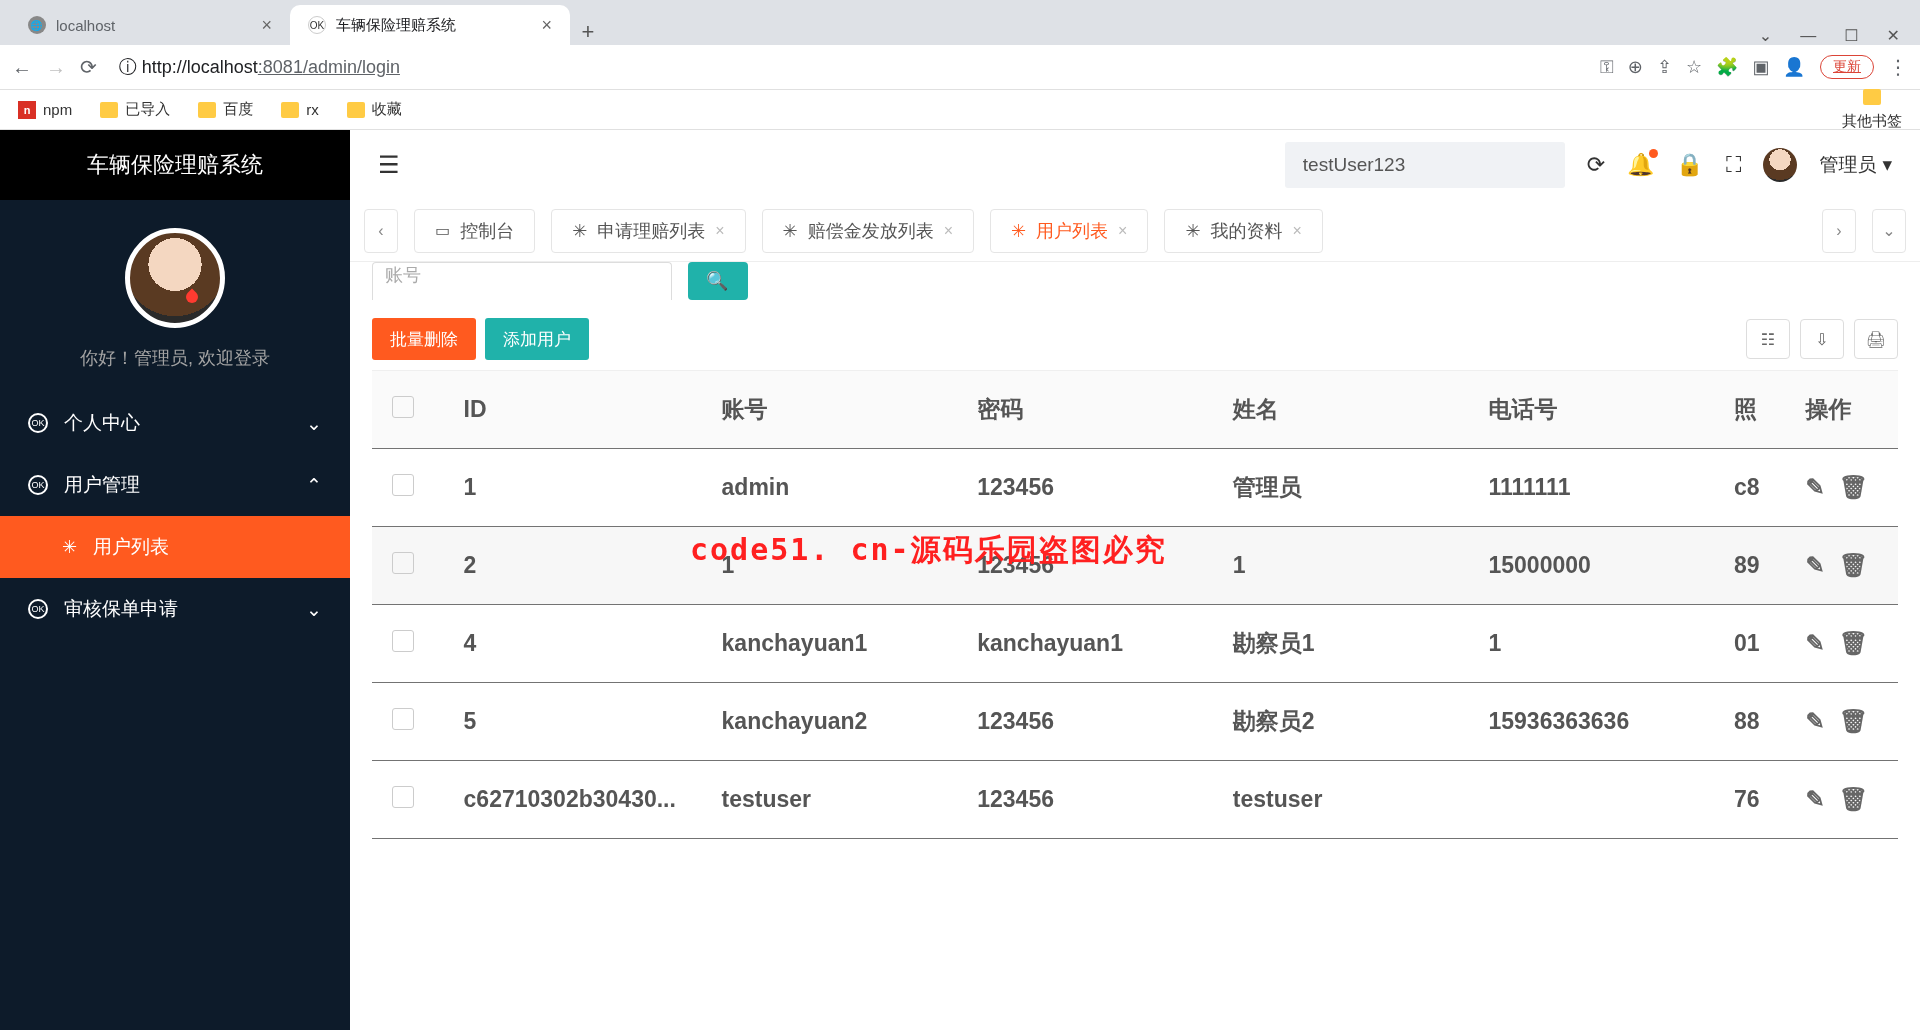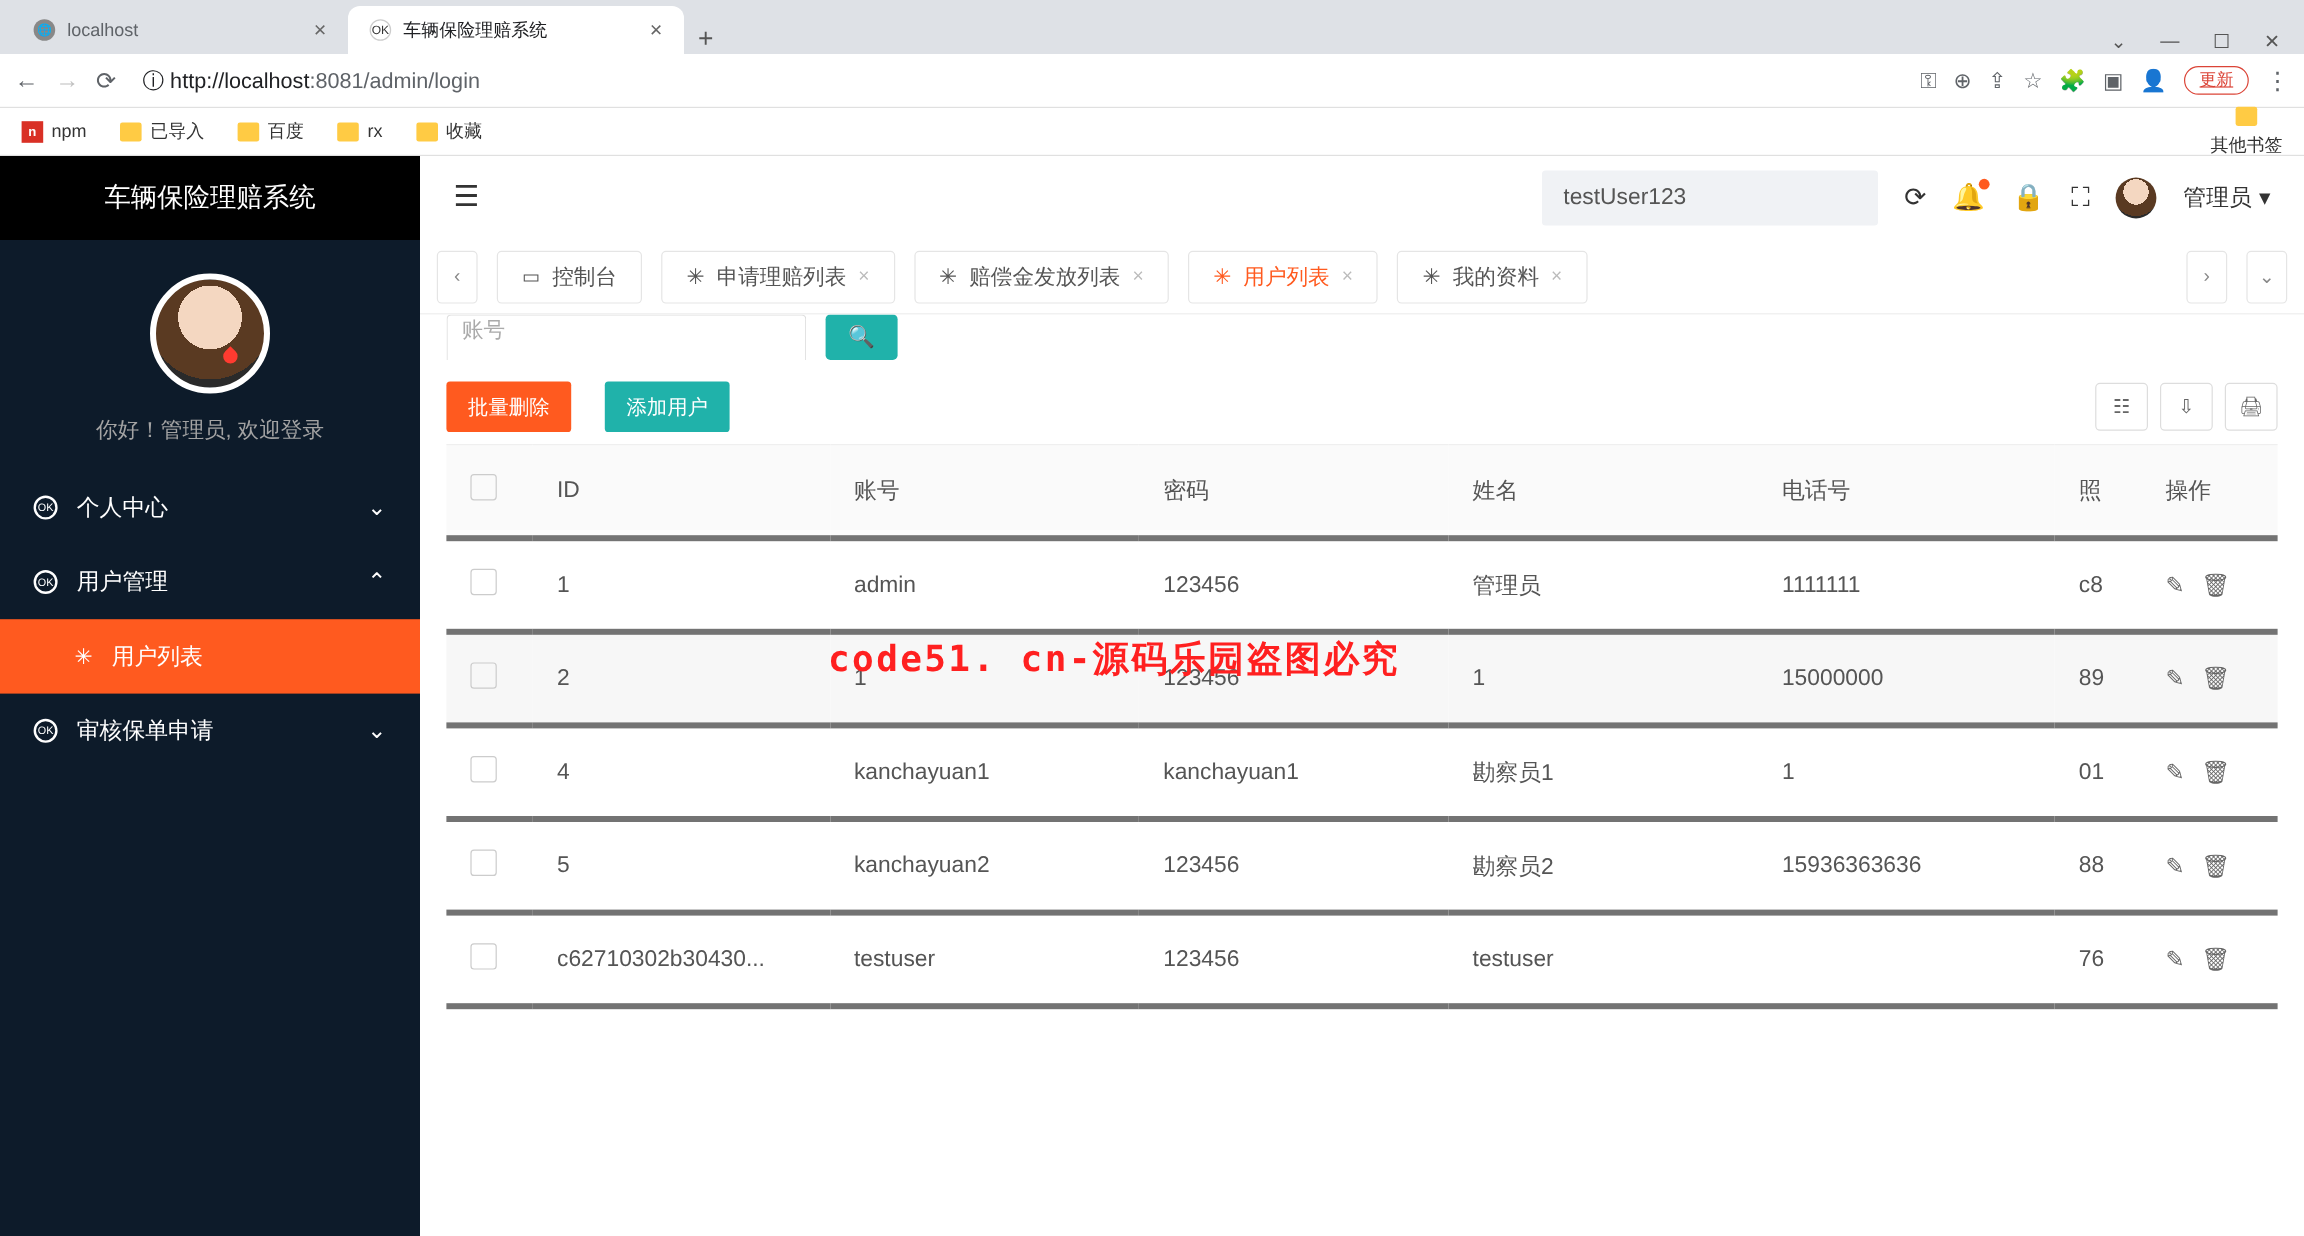--- a/index.html
+++ b/index.html
@@ -13,21 +13,21 @@
 .tab-close { margin-left:auto; color:#666; font-size:18px; }
 .tab-favicon { width:18px; height:18px; border-radius:50%; background:#888; display:flex; align-items:center; justify-content:center; font-size:10px; color:#fff; }
 .new-tab { width:36px; display:flex; align-items:center; justify-content:center; color:#555; font-size:22px; }
 .win-controls { margin-left:auto; display:flex; gap:28px; padding-right:20px; color:#555; align-items:center; }
 
 .address-row { height:45px; background:#fff; display:flex; align-items:center; padding:0 12px; gap:14px; border-bottom:1px solid #e0e0e0; }
 .nav-btn { color:#5f6368; font-size:20px; cursor:pointer; }
 .nav-btn.disabled { color:#c0c0c0; }
 .url-input { flex:1; font-size:18px; color:#202124; border:none; outline:none; padding:0 8px; }
 .url-input .host { color:#202124; }
-.url-input .path { color:#5f6368; }
+.url-input .path { color:#5f6368;text-decoration:underline; }
 .addr-icon { color:#5f6368; font-size:18px; }
 .update-btn { border:1.5px solid #db4437; color:#db4437; padding:2px 12px; border-radius:14px; font-size:14px;text-decoration:underline; }
 .kebab { color:#5f6368; font-size:20px; }
 
 .bookmarks-row { height:40px; background:#fff; display:flex; align-items:center; padding:0 18px; gap:28px; font-size:15px; border-bottom:1px solid #e0e0e0; }
 .bookmark { display:flex; align-items:center; gap:7px; color:#333; }
 .bm-icon-red { width:18px; height:18px; background:#d93025; color:#fff; display:flex; align-items:center; justify-content:center; font-size:11px; font-weight:bold; }
 .bm-folder { width:18px; height:16px; background:#ffcb44; border-radius:2px; }
 .bookmarks-right { margin-left:auto;flex-direction:column; }
 
@@ -62,28 +62,28 @@
 .page-tab.active { color:#ff5a1f; }
 .page-tab .tab-ico { font-size:16px; }
 .page-tab .x { color:#bbb; font-size:16px; }
 .tab-scroll-r { margin-left:auto; }
 
 .content { flex:1; padding:0 22px 22px; overflow:hidden; }
 .partial-search { display:flex; align-items:center; gap:16px; margin-bottom:18px; }
 .partial-input { width:300px; height:38px; border:1px solid #ddd; border-bottom:none; border-radius:4px 4px 0 0; color:#aaa; padding:0 12px; font-size:18px; }
 .teal-btn { background:#20b2aa; width:60px; height:38px; border:none; border-radius:4px; color:#fff; font-size:18px; display:flex; align-items:center; justify-content:center; }
 
-.action-row { display:flex; align-items:center; gap:28px; margin-bottom:6px; }
+.action-row { display:flex; align-items:center; gap:9px; margin-bottom:6px; }
 .btn-danger { background:#ff5a1f; color:#fff; border:none; height:42px; padding:0 18px; font-size:17px; border-radius:3px; cursor:pointer; }
 .btn-teal { background:#20b2aa; color:#fff; border:none; height:42px; padding:0 18px; font-size:17px; border-radius:3px; cursor:pointer; }
 .tool-btns { margin-left:auto; display:flex; gap:10px; }
 .tool-btn { width:44px; height:40px; border:1px solid #ddd; border-radius:4px; background:#fff; display:flex; align-items:center; justify-content:center; color:#666; cursor:pointer; }
 
 table { width:100%; border-collapse:collapse; margin-top:10px; }
-th,td { text-align:left; padding:0 20px; height:78px; border-bottom:5px solid #737373; font-size:19px; color:#555; font-weight:normal; }
+th,td { text-align:left; padding:0 20px; height:78px; border-bottom:1px solid #737373; font-size:23px; color:#555; font-weight:bold; }
 thead th { background:#fafafa; border-top:1px solid #efefef; }
 tbody tr:nth-child(2) td { background:#f7f7f7; }
 .chk { width:22px; height:22px; border:1px solid #ccc; border-radius:3px; display:inline-block; }
 .col-chk { width:70px; }
 .col-id { width:240px; }
 .col-acct { width:250px; }
 .col-pwd { width:250px; }
 .col-name { width:250px; }
 .col-phone { width:240px; }
 .col-photo { width:70px; }

